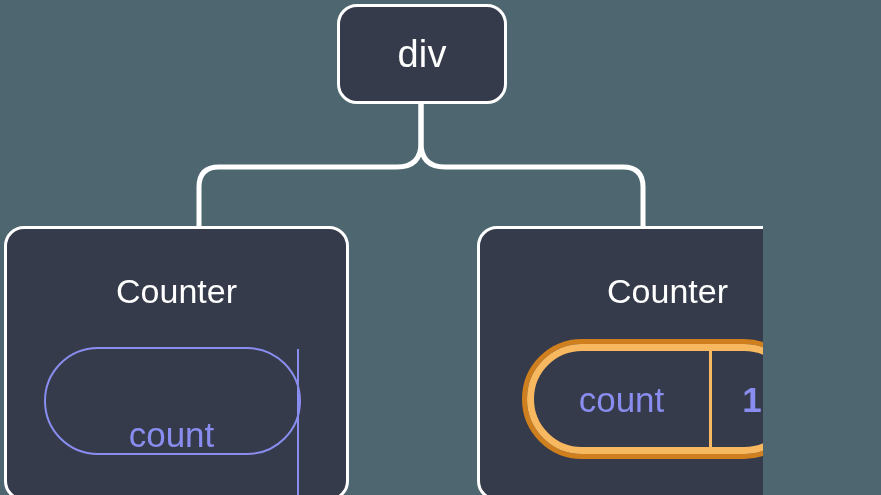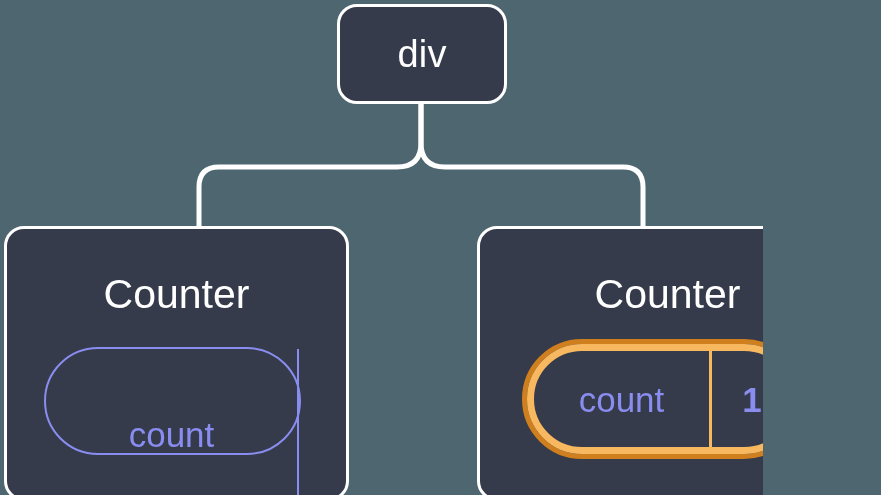--- a/index.html
+++ b/index.html
@@ -75,21 +75,21 @@
     width: 381px;
     height: 275px;
   }
   .card-title {
     position: absolute;
     left: 0;
     right: 0;
     top: 45px;
     text-align: center;
     color: #ffffff;
-    font-size: 41px;
+    font-size: 34px;
     font-weight: 400;
     line-height: 1;
   }
 
   
   .pill {
     position: absolute;
     box-sizing: border-box;
     display: flex;
     align-items: stretch;

